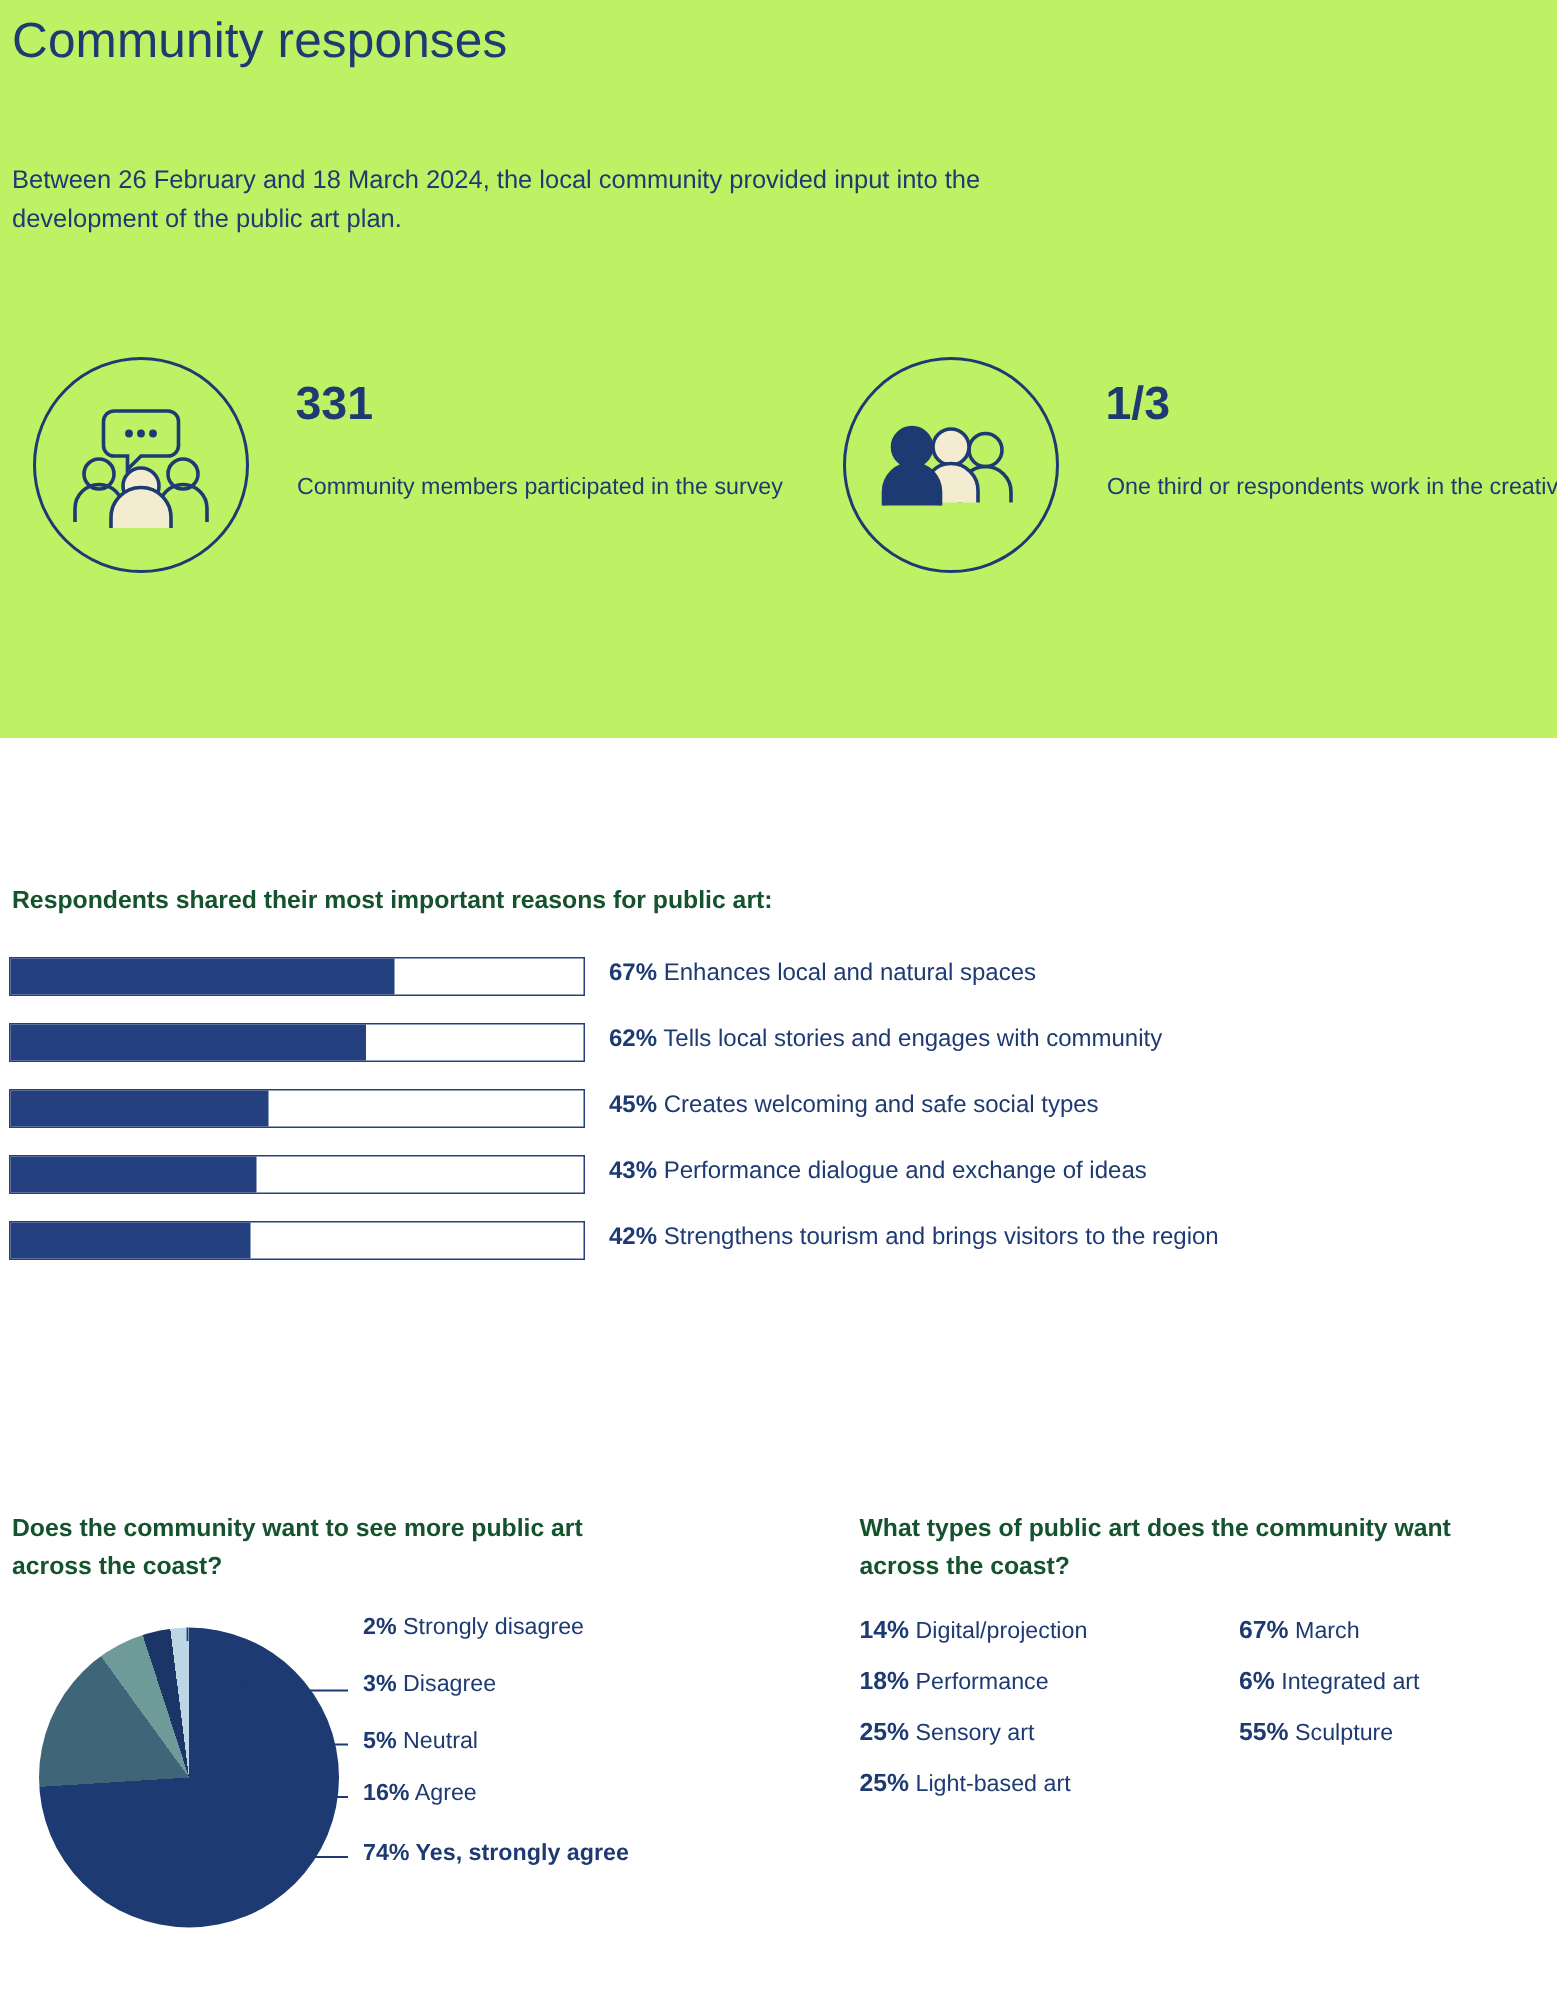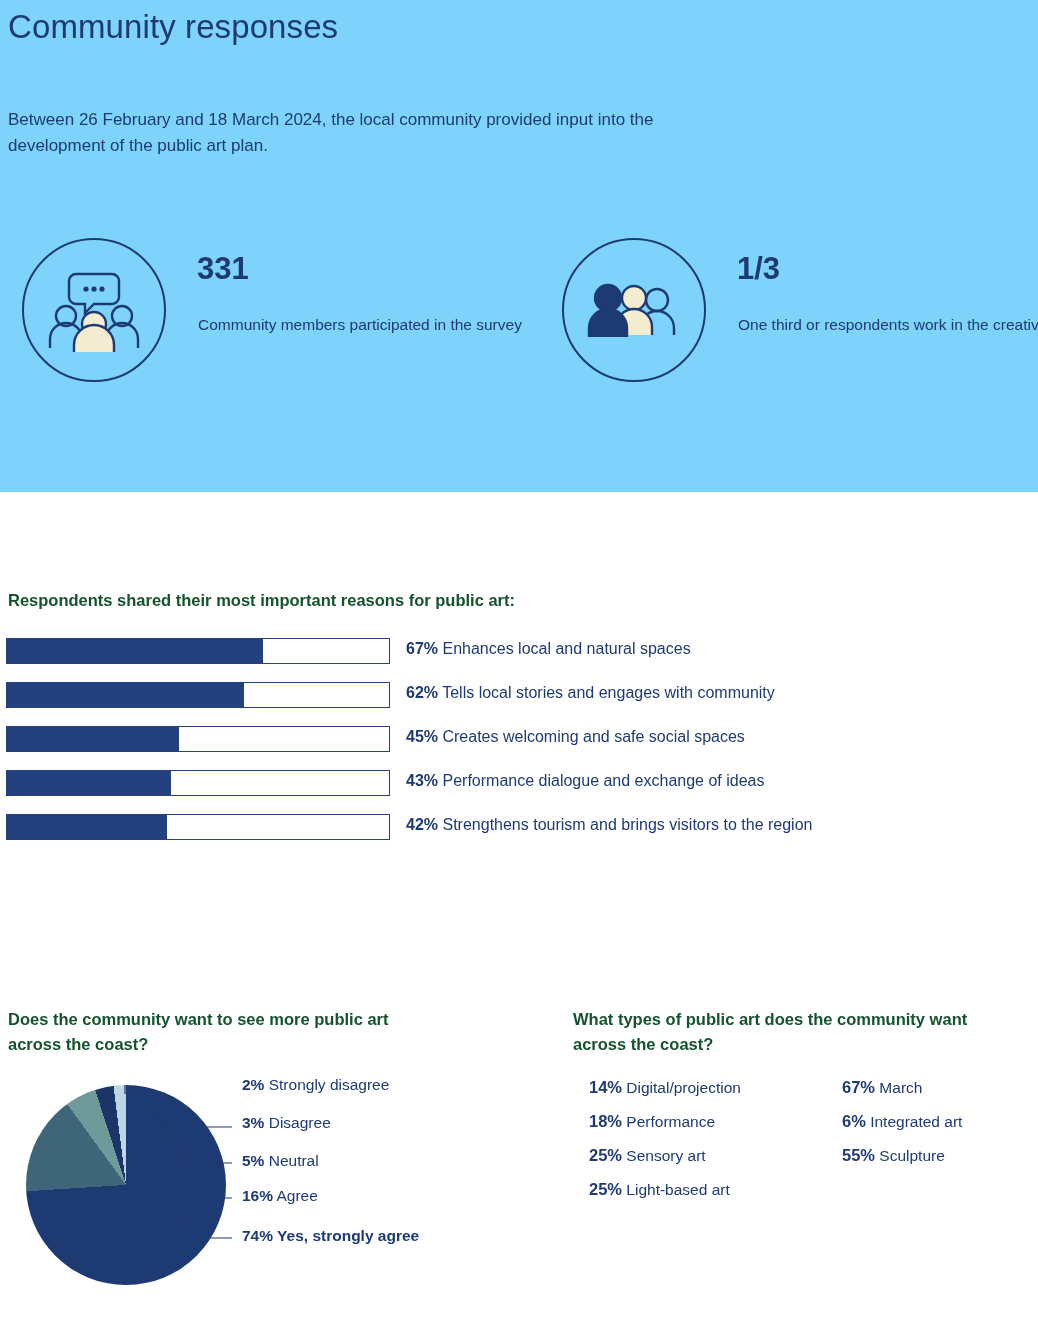--- a/index.html
+++ b/index.html
@@ -14,21 +14,21 @@
     color: #1e3a72;
     position: relative;
     overflow: hidden;
   }
   .hero {
     position: absolute;
     left: 0;
     top: 0;
     width: 1038px;
     height: 492px;
-    background: #7dd3fc;
+    background: #bef264;
   }
   .hero-title {
     position: absolute;
     left: 8px;
     top: 8px;
     font-size: 33px;
     font-weight: normal;
     color: #1e3a72;
     letter-spacing: 0.1px;
   }
@@ -174,21 +174,20 @@
     position: absolute;
     font-size: 15.5px;
     color: #1e3a72;
   }
   #types-col-1 { left: 573px; top: 1078px; }
   #types-col-2 { left: 826px; top: 1078px; }
   .type-item {
     margin-bottom: 15px;
     white-space: nowrap;
     font-size: 15.5px;
-    margin-left: 16px;
   }
   .type-item b {
     font-weight: bold;
     font-size: 16.5px;
   }
 </style>
 </head>
 <body>
 
 <div class="hero">
@@ -246,21 +245,21 @@
   <div class="bar-row">
     <div class="bar-track">
       <div class="bar-fill" style="width:62%;"></div>
     </div>
     <div class="bar-label"><b>62%</b> <span>Tells local stories and engages with community</span></div>
   </div>
   <div class="bar-row">
     <div class="bar-track">
       <div class="bar-fill" style="width:45%;"></div>
     </div>
-    <div class="bar-label"><b>45%</b> <span>Creates welcoming and safe social spaces</span></div>
+    <div class="bar-label"><b>45%</b> <span>Creates welcoming and safe social types</span></div>
   </div>
   <div class="bar-row">
     <div class="bar-track">
       <div class="bar-fill" style="width:43%;"></div>
     </div>
     <div class="bar-label"><b>43%</b> <span>Performance dialogue and exchange of ideas</span></div>
   </div>
   <div class="bar-row">
     <div class="bar-track">
       <div class="bar-fill" style="width:42%;"></div>

